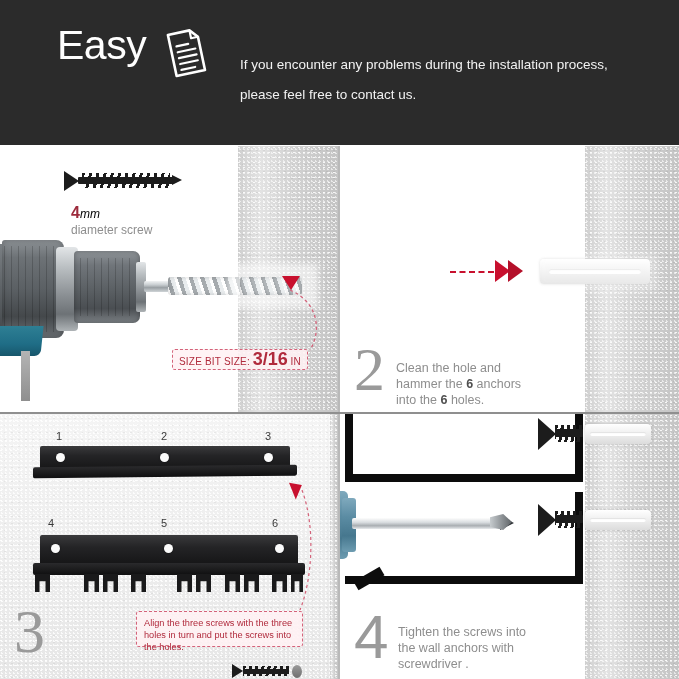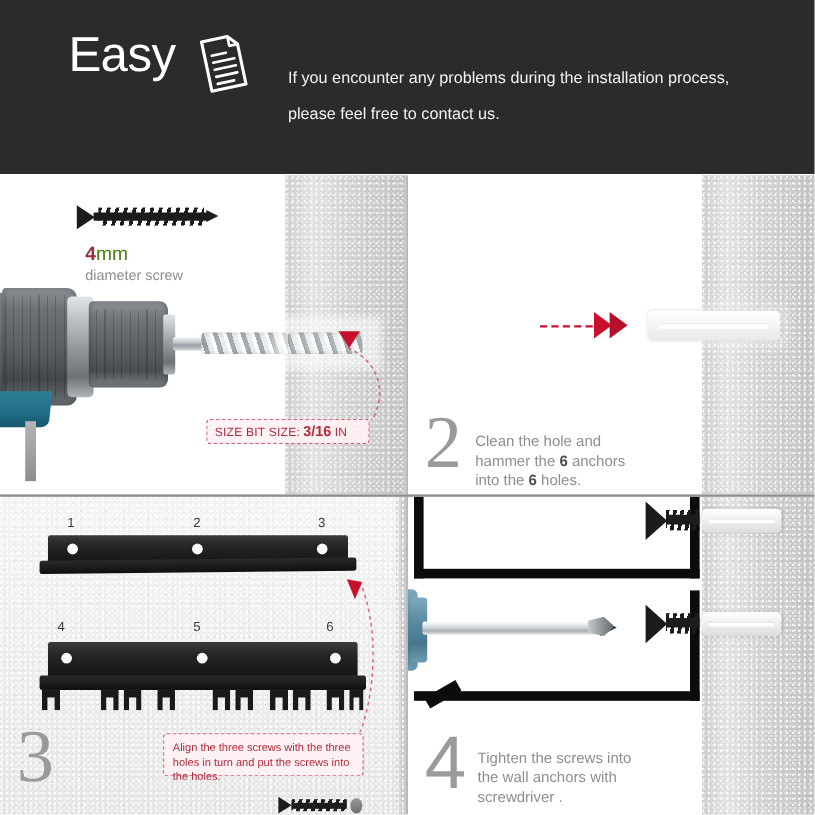--- a/index.html
+++ b/index.html
@@ -108,21 +108,21 @@
     border-radius:3px;
     background:rgba(255,241,244,.88);
     color:#b02a3c;
     font-size:10px;
     line-height:13px;
     padding:5px 8px;
     box-sizing:border-box;
     white-space:nowrap;
   }
   .callout.small{font-size:9.2px;line-height:12px;white-space:normal;}
-  .callout .big{font-size:12px;font-weight:700;}
+  .callout .big{font-size:18px;font-weight:700;}
   .callout .lbl{font-size:10px;letter-spacing:.2px;}
 
   
   .screw{position:absolute;}
   .screw .head{
     position:absolute;left:0;top:0;
     width:0;height:0;
     border-top:9px solid transparent;
     border-bottom:9px solid transparent;
     border-left:13px solid #1c1c1c;
@@ -317,21 +317,21 @@
 
     <div class="screw" style="left:64px;top:171px;width:118px;height:20px;margin-top:-146px;">
       <div class="head" style="border-top-width:10px;border-bottom-width:10px;border-left-width:15px;"></div>
       <div class="shaft" style="left:14px;top:6px;width:96px;height:7px;"></div>
       <div class="threads" style="left:18px;top:2px;width:88px;height:15px;"></div>
       <div class="tip" style="left:108px;"></div>
     </div>
 
     <div style="position:absolute;left:71px;top:59px;">
       <div style="line-height:16px;">
-        <span style="color:#9d2b3c;font-size:16px;font-weight:700;">4</span><span style="color:#4d7c0f;font-size:16px;">mm</span>
+        <span style="color:#9d2b3c;font-size:16px;font-weight:700;">4</span><span style="color:#000000;font-size:12px;font-style:italic;">mm</span>
       </div>
       <div style="color:#8e8e8e;font-size:12px;line-height:16px;">diameter screw</div>
     </div>
 
     <div>
       <div class="drill-dial" style="left:-26px;top:98px;width:36px;height:88px;">
         <span class="pip" style="top:14px;"></span>
         <span class="pip" style="top:34px;"></span>
         <span class="pip" style="top:54px;"></span>
       </div>

